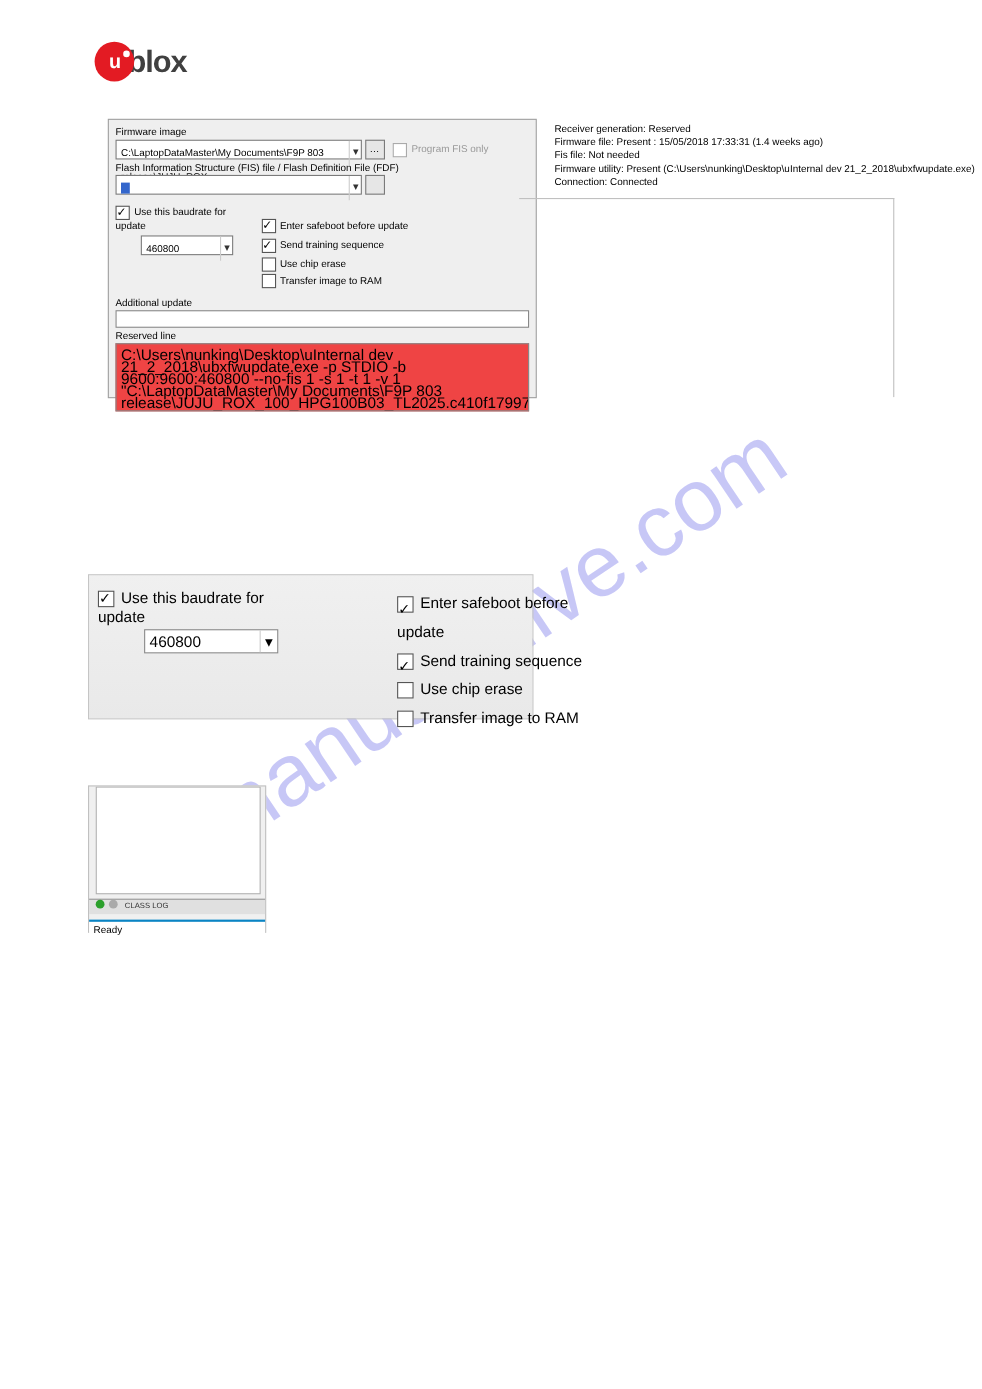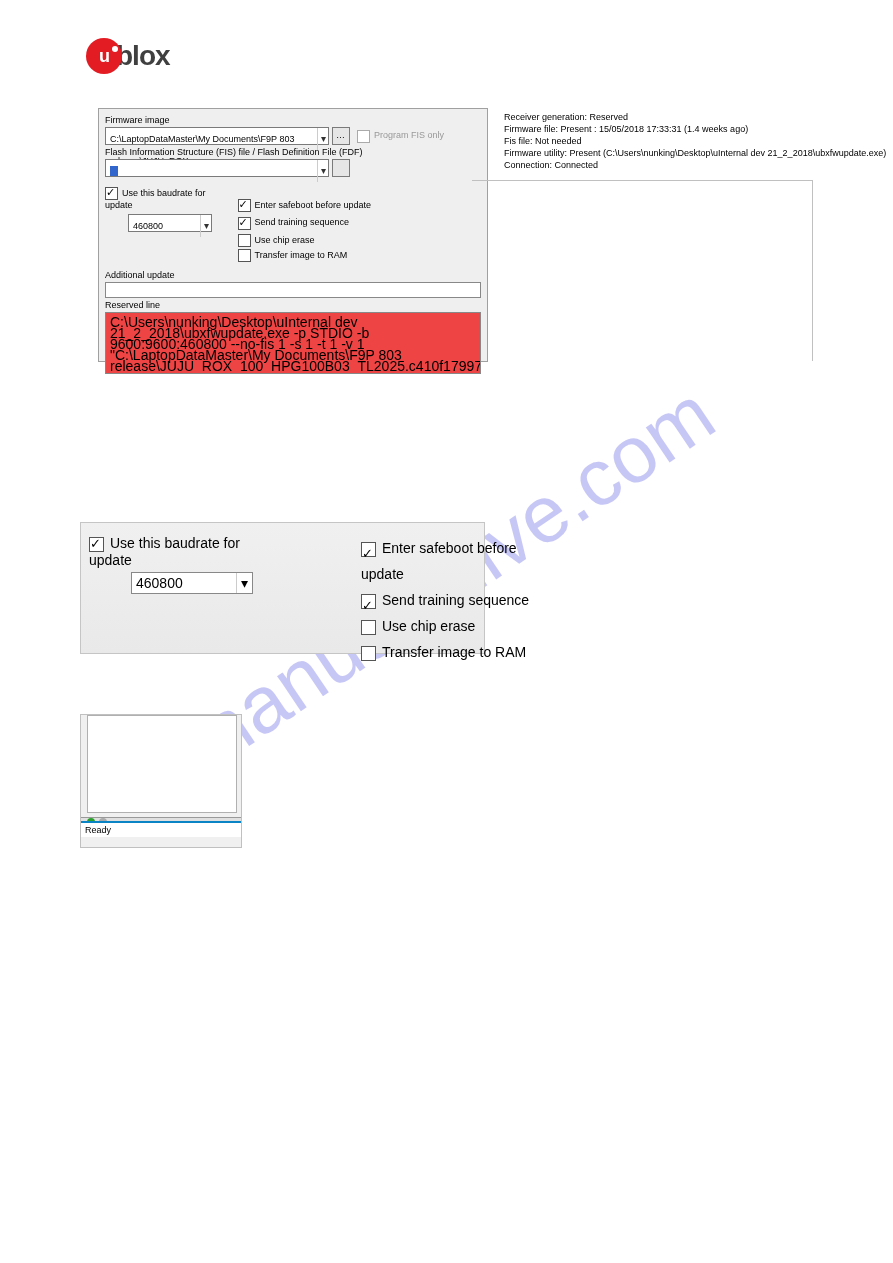--- a/index.html
+++ b/index.html
@@ -211,21 +211,21 @@
     background: #e0e0e0;
     border-top: 1px solid #999;
     font-size: 8px;
     padding-left: 6px;
     color:#333;
     box-sizing:border-box;
   }
   .footer-region .status-bar .g { display:inline-block; width:8px;height:8px;background:#2ca02c;border-radius:50%;margin-right:2px; }
   .footer-region .status-bar .gr { display:inline-block; width:8px;height:8px;background:#aaa;border-radius:50%;margin-right:4px; }
   .footer-region .real-status {
-     position:absolute; left:0; top:106px;
+     position:absolute; left:0; top:121px;
      font-size:9px;
      background:#fff;
      border-top:2px solid #0a84c4;
      padding:2px 4px;
      width: 100%;
      box-sizing: border-box;
   }
 
   .watermark {
     position: absolute;

